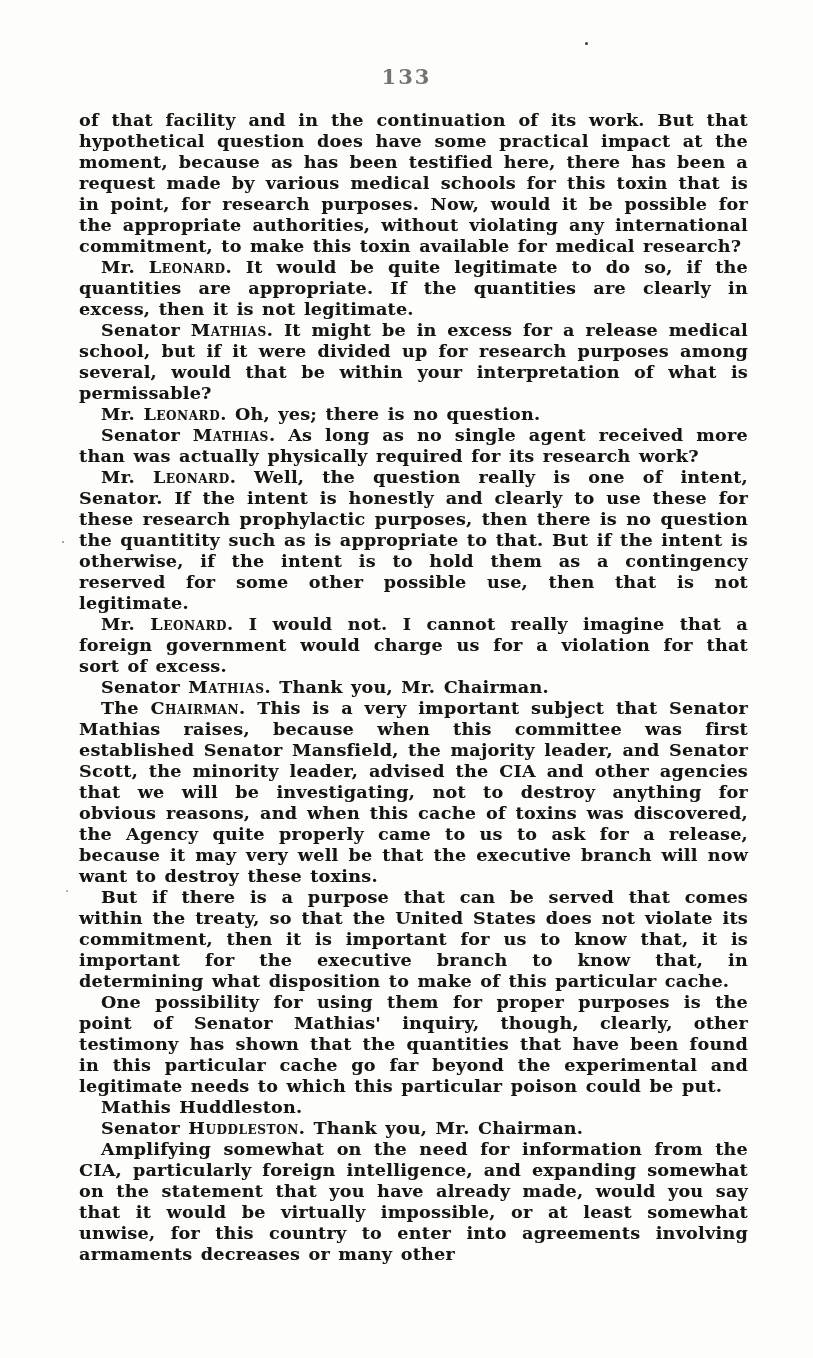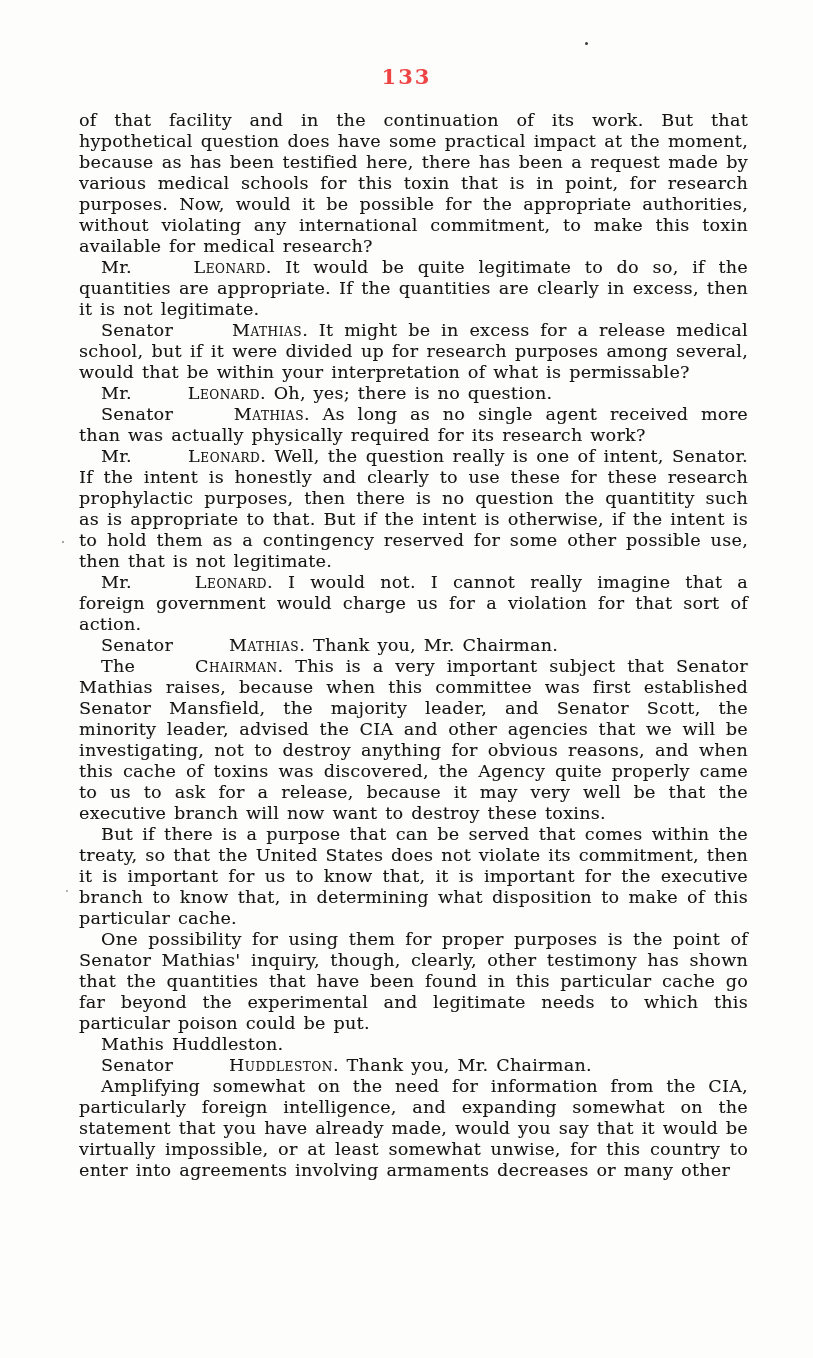--- a/index.html
+++ b/index.html
@@ -18,45 +18,45 @@
   }
   .page-number {
     position: absolute;
     top: 64px;
     left: 0;
     width: 100%;
     text-align: center;
     font-size: 21px;
     letter-spacing: 2px;
     font-weight: bold;
-    color: #ef4444;
+    color: #737373;
   }
   .text-block {
     position: absolute;
     left: 79px;
     top: 110px;
     width: 669px;
     font-size: 17.5px;
     line-height: 21px;
     text-align: justify;
     letter-spacing: 0.3px;
     word-spacing: 2px;
     text-shadow: 0.3px 0.3px 0 rgba(25,23,20,0.28);
   }
   .para {
     margin: 0;
     padding: 0;
+    font-weight: bold;
   }
   .para.indent {
     text-indent: 22px;
   }
   .sc {
     font-variant: small-caps;
     letter-spacing: 0.6px;
-    margin-left: 48px;
   }
   .speck {
     position: absolute;
     background: #3a3a38;
     border-radius: 50%;
   }
   .speck.s1 { left: 585px; top: 42px; width: 3px; height: 3px; }
   .speck.s2 { left: 62px;  top: 541px; width: 2px; height: 2px; opacity: 0.6; }
   .speck.s3 { left: 66px;  top: 890px; width: 2px; height: 2px; opacity: 0.5; }
 </style>
@@ -66,21 +66,21 @@
 <div class="page">
   <div class="page-number">133</div>
 
   <div class="text-block" id="text-block">
       <p class="para"><span>of that facility and in the continuation of its work. But that hypothetical question does have some practical impact at the moment, because as has been testified here, there has been a request made by various medical schools for this toxin that is in point, for research purposes. Now, would it be possible for the appropriate authorities, without violating any international commitment, to make this toxin available for medical research?</span></p>
       <p class="para indent"><span>Mr. </span><span class="sc">Leonard</span><span>. It would be quite legitimate to do so, if the quantities are appropriate. If the quantities are clearly in excess, then it is not legitimate.</span></p>
       <p class="para indent"><span>Senator </span><span class="sc">Mathias</span><span>. It might be in excess for a release medical school, but if it were divided up for research purposes among several, would that be within your interpretation of what is permissable?</span></p>
       <p class="para indent"><span>Mr. </span><span class="sc">Leonard</span><span>. Oh, yes; there is no question.</span></p>
       <p class="para indent"><span>Senator </span><span class="sc">Mathias</span><span>. As long as no single agent received more than was actually physically required for its research work?</span></p>
       <p class="para indent"><span>Mr. </span><span class="sc">Leonard</span><span>. Well, the question really is one of intent, Senator. If the intent is honestly and clearly to use these for these research prophylactic purposes, then there is no question the quantitity such as is appropriate to that. But if the intent is otherwise, if the intent is to hold them as a contingency reserved for some other possible use, then that is not legitimate.</span></p>
-      <p class="para indent"><span>Mr. </span><span class="sc">Leonard</span><span>. I would not. I cannot really imagine that a foreign government would charge us for a violation for that sort of action.</span></p>
+      <p class="para indent"><span>Mr. </span><span class="sc">Leonard</span><span>. I would not. I cannot really imagine that a foreign government would charge us for a violation for that sort of excess.</span></p>
       <p class="para indent"><span>Senator </span><span class="sc">Mathias</span><span>. Thank you, Mr. Chairman.</span></p>
       <p class="para indent"><span>The </span><span class="sc">Chairman</span><span>. This is a very important subject that Senator Mathias raises, because when this committee was first established Senator Mansfield, the majority leader, and Senator Scott, the minority leader, advised the CIA and other agencies that we will be investigating, not to destroy anything for obvious reasons, and when this cache of toxins was discovered, the Agency quite properly came to us to ask for a release, because it may very well be that the executive branch will now want to destroy these toxins.</span></p>
       <p class="para indent"><span>But if there is a purpose that can be served that comes within the treaty, so that the United States does not violate its commitment, then it is important for us to know that, it is important for the executive branch to know that, in determining what disposition to make of this particular cache.</span></p>
       <p class="para indent"><span>One possibility for using them for proper purposes is the point of Senator Mathias' inquiry, though, clearly, other testimony has shown that the quantities that have been found in this particular cache go far beyond the experimental and legitimate needs to which this particular poison could be put.</span></p>
       <p class="para indent"><span>Mathis Huddleston.</span></p>
       <p class="para indent"><span>Senator </span><span class="sc">Huddleston</span><span>. Thank you, Mr. Chairman.</span></p>
       <p class="para indent"><span>Amplifying somewhat on the need for information from the CIA, particularly foreign intelligence, and expanding somewhat on the statement that you have already made, would you say that it would be virtually impossible, or at least somewhat unwise, for this country to enter into agreements involving armaments decreases or many other</span></p>
     </div>
 
   <div class="speck s1"></div>

